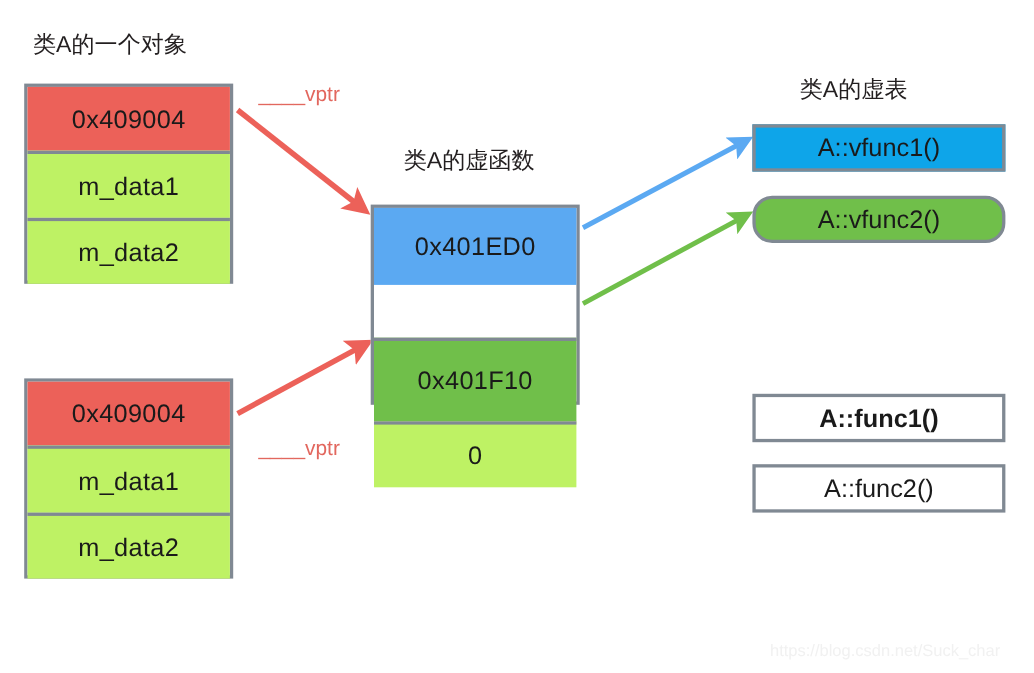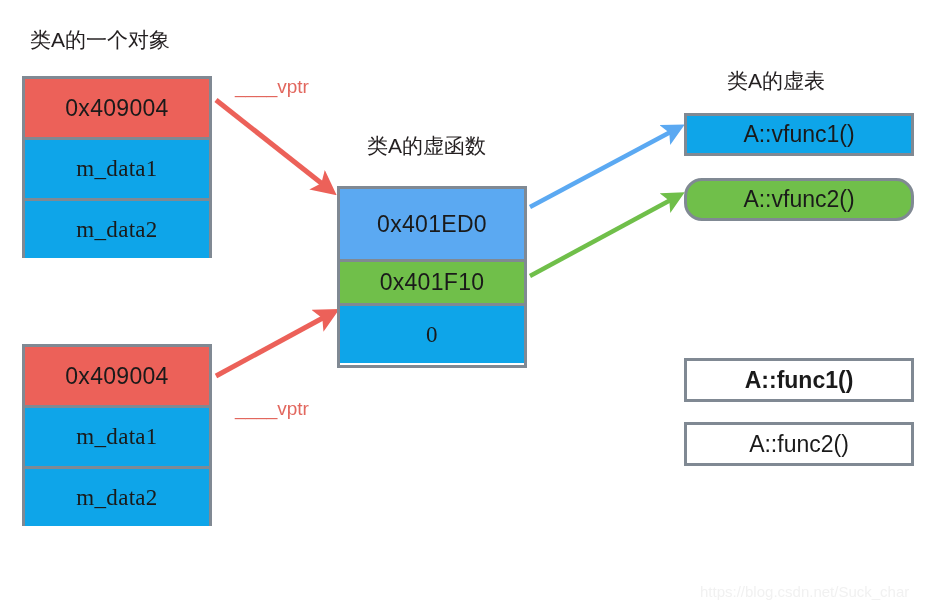--- a/index.html
+++ b/index.html
@@ -49,21 +49,21 @@
     font-size: 23px;
     color: #1a1a1a;
     letter-spacing: 0.3px;
   }
   .cell.sep {
     border-top: 3px solid #808993;
   }
   .cell.red   { background: #ec6159; }
   .cell.blue  { background: #5ba9f2; }
   .cell.green { background: #70bf4a; }
-  .cell.white { background: #0ea5e9; font-family: Liberation Serif, serif; }
+  .cell.white { background: #bef264; }
 
   .fnbox {
     position: absolute;
     box-sizing: border-box;
     border: 3px solid #808993;
     display: flex;
     align-items: center;
     justify-content: center;
     font-size: 23px;
     color: #1a1a1a;
@@ -137,21 +137,21 @@
     <div class="cell white sep" style="height:61px;">m_data1</div>
     <div class="cell white sep" style="height:60px;">m_data2</div>
   </div>
 
   <div class="vptr-label" style="left:235px; top:398px;">
     <span class="underscores">__</span><span>__vptr</span>
   </div>
 
   <div class="memblock" style="left:337px; top:186px; width:190px; height:182px;">
     <div class="cell blue" style="height:70px;">0x401ED0</div>
-    <div class="cell green sep" style="height:44px;">0x401F10</div>
+    <div class="cell green sep" style="height:76px;margin-top:48px;">0x401F10</div>
     <div class="cell white sep" style="height:60px;">0</div>
   </div>
 
   <div class="fnbox blue" style="left:684px; top:113px; width:230px; height:43px;">A::vfunc1()</div>
 
   <div class="fnbox green" style="left:684px; top:178px; width:230px; height:43px;">A::vfunc2()</div>
 
   <div class="fnbox white" style="left:684px; top:358px; width:230px; height:44px;font-weight:bold;">A::func1()</div>
 
   <div class="fnbox white" style="left:684px; top:422px; width:230px; height:44px;">A::func2()</div>

